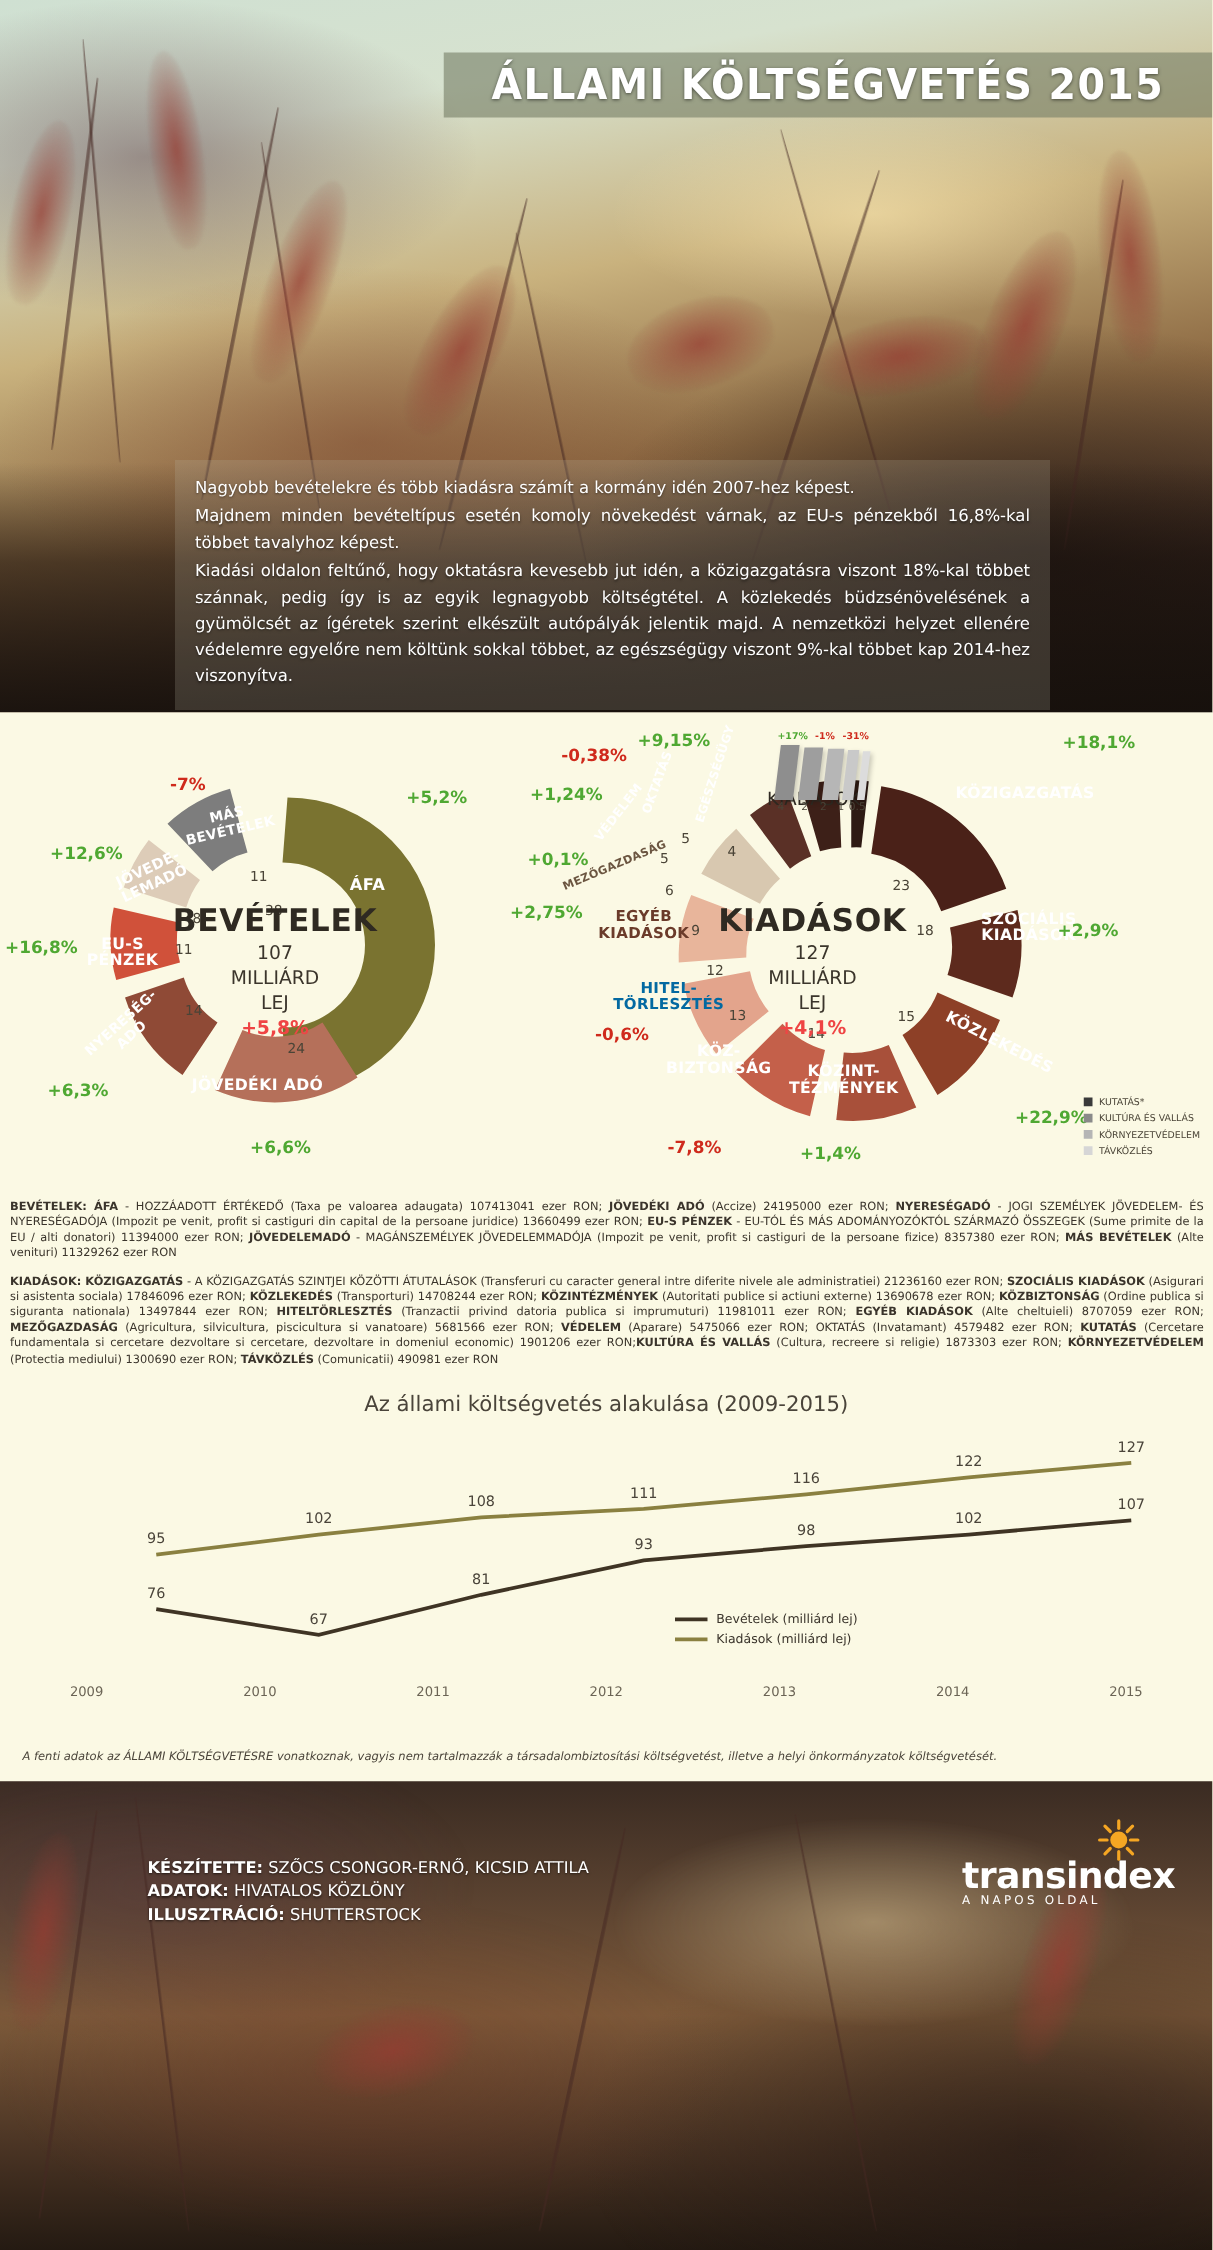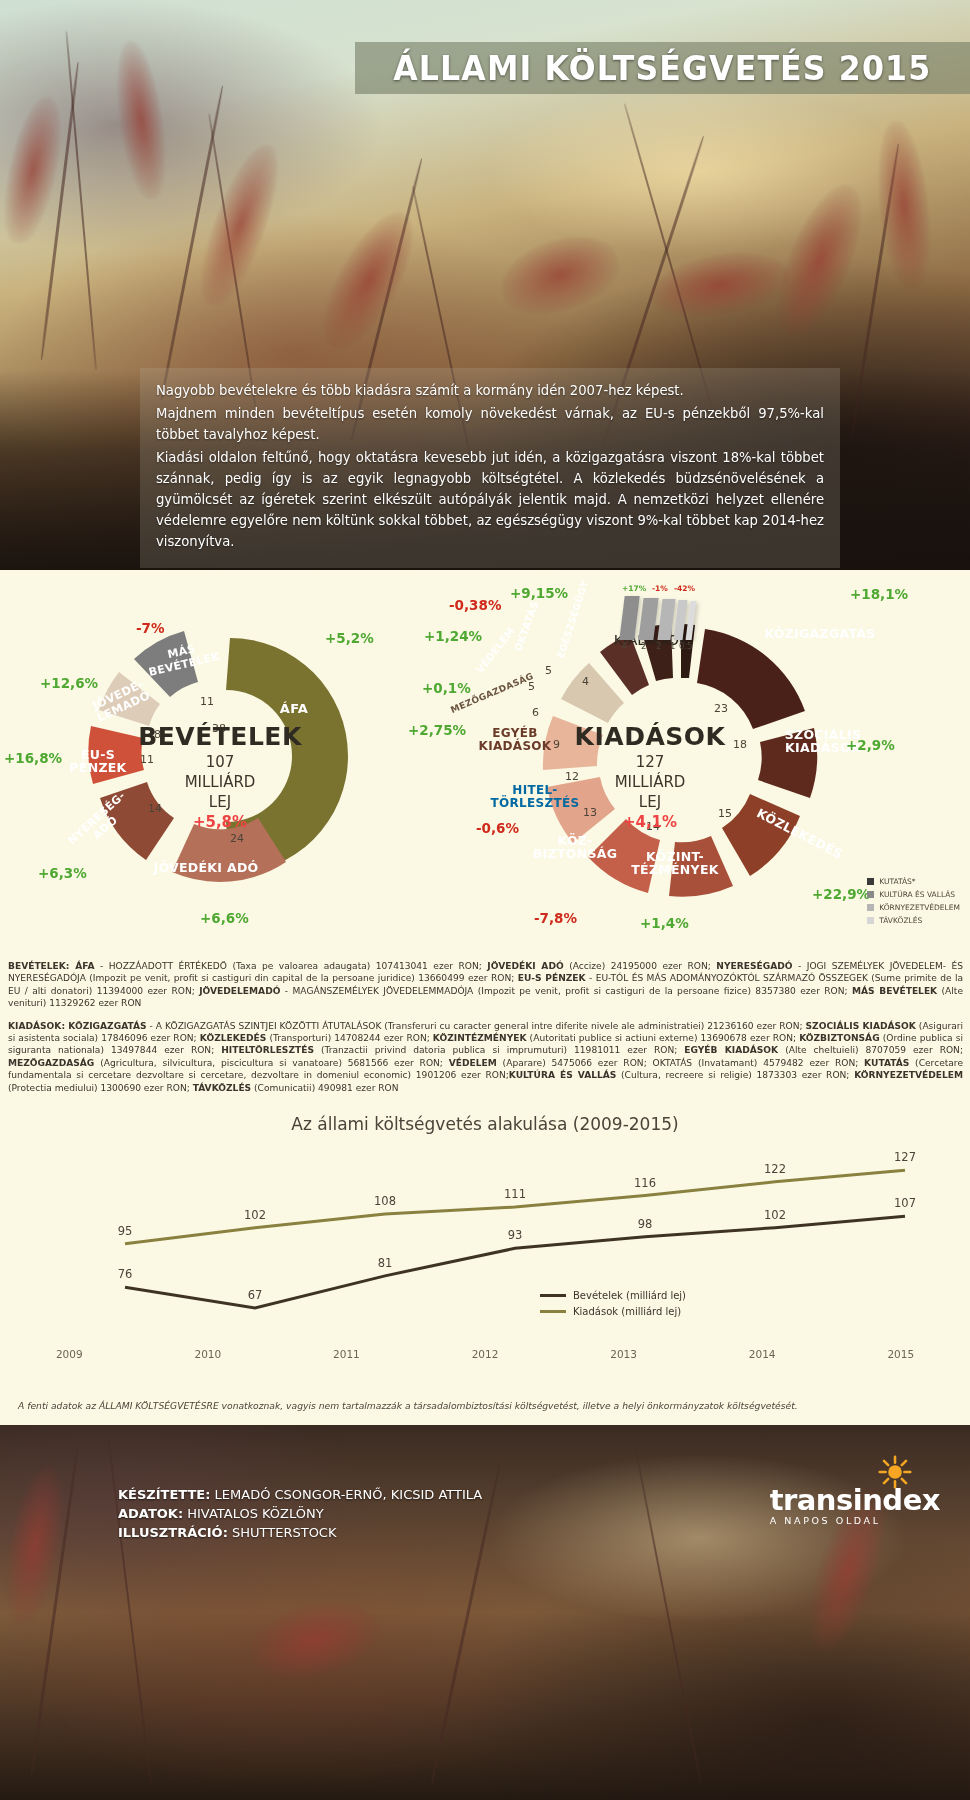--- a/index.html
+++ b/index.html
@@ -150,21 +150,21 @@
   <div class="plume" style="left:880px; top:120px; width:48px; height:170px; transform:rotate(-6deg);"></div>
 
   <div class="hero-dark"></div>
 
   <div class="title-band">
     <h1>ÁLLAMI KÖLTSÉGVETÉS 2015</h1>
   </div>
 
   <div class="intro">
     <p>Nagyobb bevételekre és több kiadásra számít a kormány idén 2007-hez képest.</p>
-    <p>Majdnem minden bevételtípus esetén komoly növekedést várnak, az EU-s pénzekből 97,5%-kal többet tavalyhoz képest.</p>
+    <p>Majdnem minden bevételtípus esetén komoly növekedést várnak, az EU-s pénzekből 16,8%-kal többet tavalyhoz képest.</p>
     <p>Kiadási oldalon feltűnő, hogy oktatásra kevesebb jut idén, a közigazgatásra viszont 18%-kal többet szánnak, pedig így is az egyik legnagyobb költségtétel. A közlekedés büdzsénövelésének a gyümölcsét az ígéretek szerint elkészült autópályák jelentik majd. A nemzetközi helyzet ellenére védelemre egyelőre nem költünk sokkal többet, az egészségügy viszont 9%-kal többet kap 2014-hez viszonyítva.</p>
   </div>
 </div>
 
 <div class="donuts">
 
   <svg class="lsvg" width="420" height="380" style="position:absolute;left:0;top:0;">
     <g transform="translate(218,186)">
 
       <path d="M 12,-118 A 118,118 0 0 1 12,118 L 8,66 A 66,66 0 0 0 8,-66 Z" fill="#7a7330"></path>
@@ -285,21 +285,21 @@
   <div class="pct up" style="left:510px;top:15px;">+9,15%</div>
 
   <div class="minibar" style="left:622px;top:26px;width:15px;height:44px;background:#8e8e8e;transform:skewX(-7deg);"></div>
   <div class="minibar" style="left:641px;top:28px;width:15px;height:42px;background:#9e9e9e;transform:skewX(-7deg);"></div>
   <div class="minibar" style="left:660px;top:29px;width:13px;height:41px;background:#b6b6b6;transform:skewX(-7deg);"></div>
   <div class="minibar" style="left:676px;top:30px;width:9px;height:40px;background:#c9c9c9;transform:skewX(-7deg);"></div>
   <div class="minibar" style="left:688px;top:31px;width:6px;height:39px;background:#dcdcdc;transform:skewX(-7deg);"></div>
 
   <div class="minibar-lbl" style="left:622px;top:14px;color:#4fa832;">+17%</div>
   <div class="minibar-lbl" style="left:652px;top:14px;color:#cf2a1c;">-1%</div>
-  <div class="minibar-lbl" style="left:674px;top:14px;color:#cf2a1c;">-42%</div>
+  <div class="minibar-lbl" style="left:674px;top:14px;color:#cf2a1c;">-31%</div>
 
   <div class="minibar-val" style="left:622px;top:71px;">4</div>
   <div class="minibar-val" style="left:641px;top:71px;">2</div>
   <div class="minibar-val" style="left:656px;top:71px;">2</div>
   <div class="minibar-val" style="left:670px;top:71px;">1</div>
   <div class="minibar-val" style="left:679px;top:71px;">0.5</div>
 
   <div class="center-label" style="left:560px;top:152px;width:180px;">
     <div class="ttl">KIADÁSOK</div>
     <div class="num">127</div>
@@ -389,21 +389,21 @@
   <div class="grass" style="left:150px; top:10px; width:2px; height:350px; transform:rotate(-7deg);"></div>
   <div class="grass" style="left:430px; top:30px; width:3px; height:330px; transform:rotate(12deg);"></div>
   <div class="grass" style="left:700px; top:20px; width:2px; height:340px; transform:rotate(-11deg);"></div>
   <div class="plume" style="left:10px;  top:40px;  width:50px; height:160px; transform:rotate(10deg);"></div>
   <div class="plume" style="left:250px; top:180px; width:130px;height:70px;  transform:rotate(-14deg);"></div>
   <div class="plume" style="left:820px; top:60px;  width:56px; height:170px; transform:rotate(18deg);"></div>
 
   <div class="footer-credits">
     <div>
       <b>KÉSZÍTETTE:</b>
-      <span>LEMADÓ CSONGOR-ERNŐ, KICSID ATTILA</span>
+      <span>SZŐCS CSONGOR-ERNŐ, KICSID ATTILA</span>
     </div>
     <div>
       <b>ADATOK:</b>
       <span>HIVATALOS KÖZLÖNY</span>
     </div>
     <div>
       <b>ILLUSZTRÁCIÓ:</b>
       <span>SHUTTERSTOCK</span>
     </div>
   </div>

